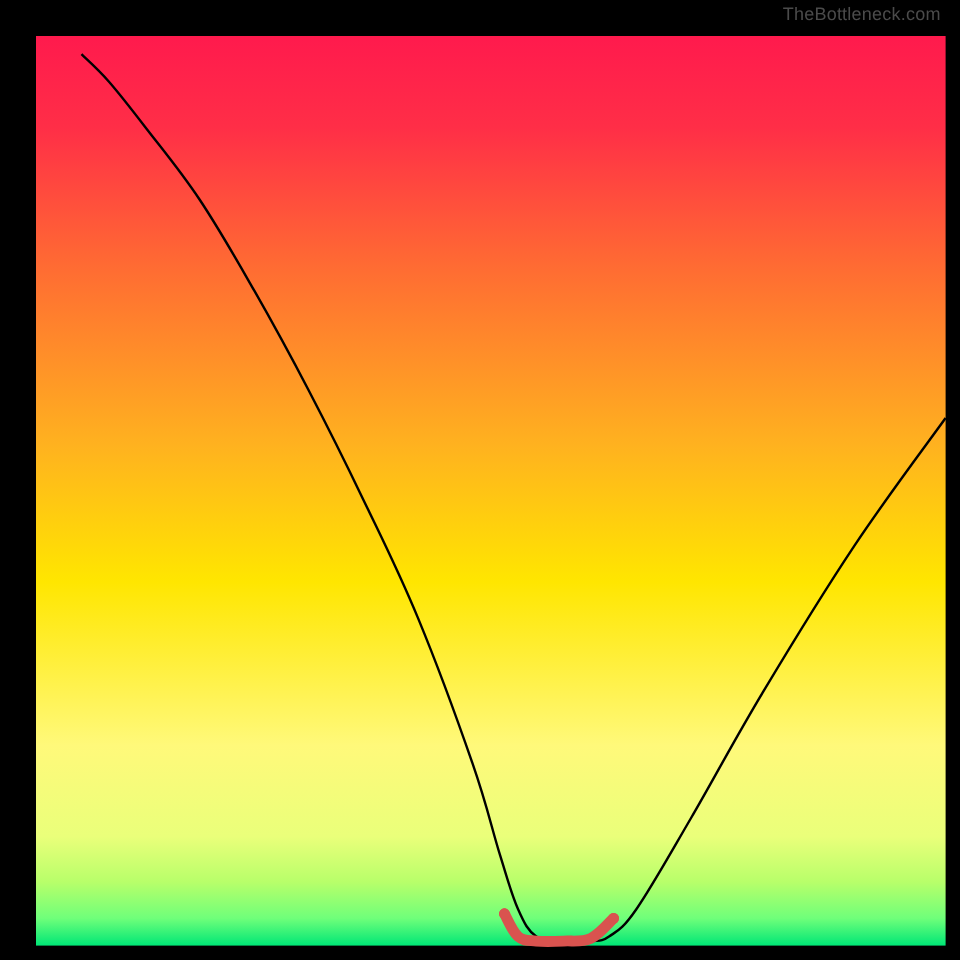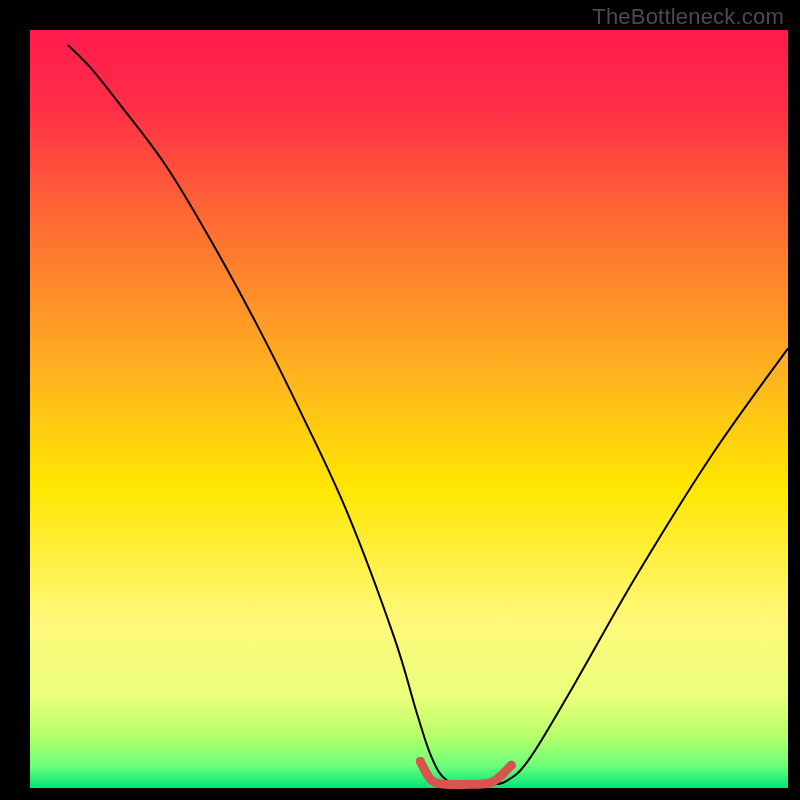--- a/index.html
+++ b/index.html
@@ -14,21 +14,21 @@
   .container {
     position: relative;
     width: 800px;
     height: 800px;
   }
   .watermark {
     position: absolute;
     top: 4px;
     right: 16px;
     color: #4b4b4b;
-    font-size: 22px;
+    font-size: 15px;
     font-weight: 500;
     z-index: 40;
     letter-spacing: 0.2px;
   }
   svg {
     position: absolute;
     top: 0;
     left: 0;
   }
 </style>

